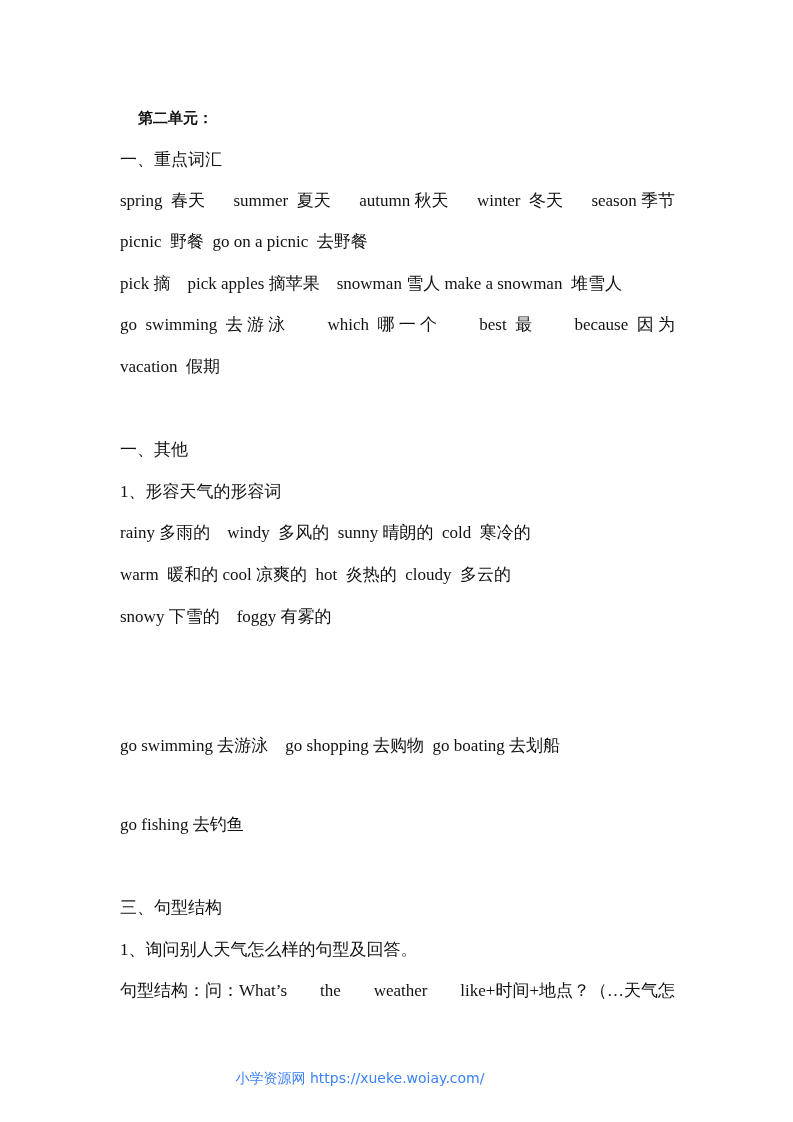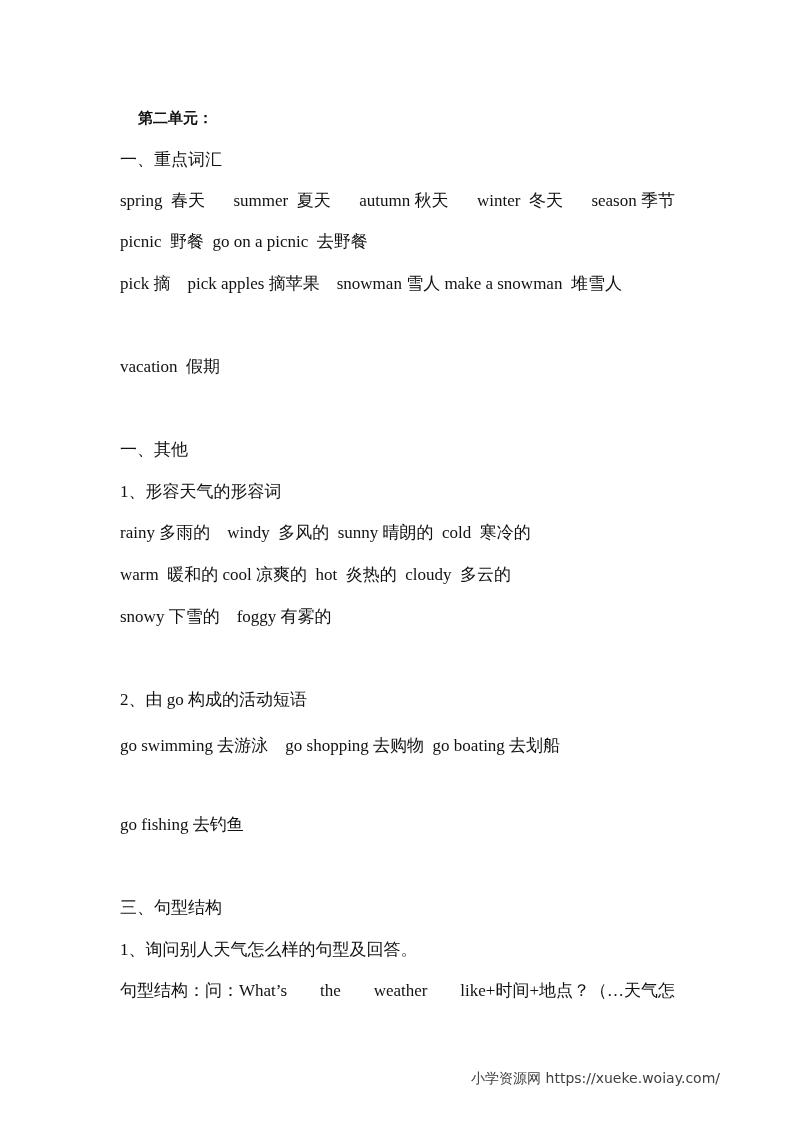--- a/index.html
+++ b/index.html
@@ -3,22 +3,22 @@
 <meta charset="utf-8">
 <style>
   html, body { margin: 0; padding: 0; background: #ffffff; }
   body { width: 793px; height: 1122px; position: relative; overflow: hidden;
          font-family: "Liberation Serif", "DejaVu Serif", serif; color: #111; }
   .page { position: absolute; left: 0; top: 0; width: 793px; height: 1122px; }
   .line { position: absolute; left: 120px; font-size: 17px; line-height: 20px; white-space: pre; }
   .title { left: 138px; font-weight: bold; font-family: "DejaVu Sans", sans-serif; font-size: 15px; }
   .just { width: 555px; display: flex; justify-content: space-between; white-space: nowrap; }
   .just span { white-space: pre; }
-  .footer { position: absolute; left: 0; width: 720px; top: 1070px; text-align: right;
-            font-family: "DejaVu Sans", sans-serif; font-size: 14px; color: #404040; }
+  .footer { position: absolute; left: 0; width: 720px; top: 1070px; text-align: center;
+            font-family: "DejaVu Sans", sans-serif; font-size: 14px; color: #3b82f6; }
 </style>
 </head>
 <body>
 
 <div class="page">
 
   <div class="line title" style="top:108px">第二单元：</div>
 
   <div class="line" style="top:150px">一、重点词汇</div>
 
@@ -26,30 +26,35 @@
     <span>spring  春天</span>
     <span>summer  夏天</span>
     <span>autumn 秋天</span>
     <span>winter  冬天</span>
     <span>season 季节</span>
   </div>
 
   <div class="line" style="top:232px">picnic  野餐  go on a picnic  去野餐</div>
   <div class="line" style="top:274px">pick 摘    pick apples 摘苹果    snowman 雪人 make a snowman  堆雪人</div>
 
+  <div class="line just" style="top:315px">
+    <span>go  swimming  去 游 泳</span>
+    <span>which  哪 一 个</span>
+    <span>best  最</span>
+    <span>because  因 为</span>
+  </div>
 
   <div class="line" style="top:357px">vacation  假期</div>
 
   <div class="line" style="top:440px">一、其他</div>
   <div class="line" style="top:482px">1、形容天气的形容词</div>
   <div class="line" style="top:565px">warm  暖和的 cool 凉爽的  hot  炎热的  cloudy  多云的</div>
   <div class="line" style="top:523px">rainy 多雨的    windy  多风的  sunny 晴朗的  cold  寒冷的</div>
   <div class="line" style="top:607px">snowy 下雪的    foggy 有雾的</div>
 
-  <div class="line" style="top:690px">2、由 go 构成的活动短语</div>
   <div class="line" style="top:736px">go swimming 去游泳    go shopping 去购物  go boating 去划船</div>
   <div class="line" style="top:815px">go fishing 去钓鱼</div>
 
   <div class="line" style="top:898px">三、句型结构</div>
   <div class="line" style="top:940px">1、询问别人天气怎么样的句型及回答。</div>
 
   <div class="line just" style="top:981px">
     <span>句型结构：问：What’s</span>
     <span>the</span>
     <span>weather</span>

